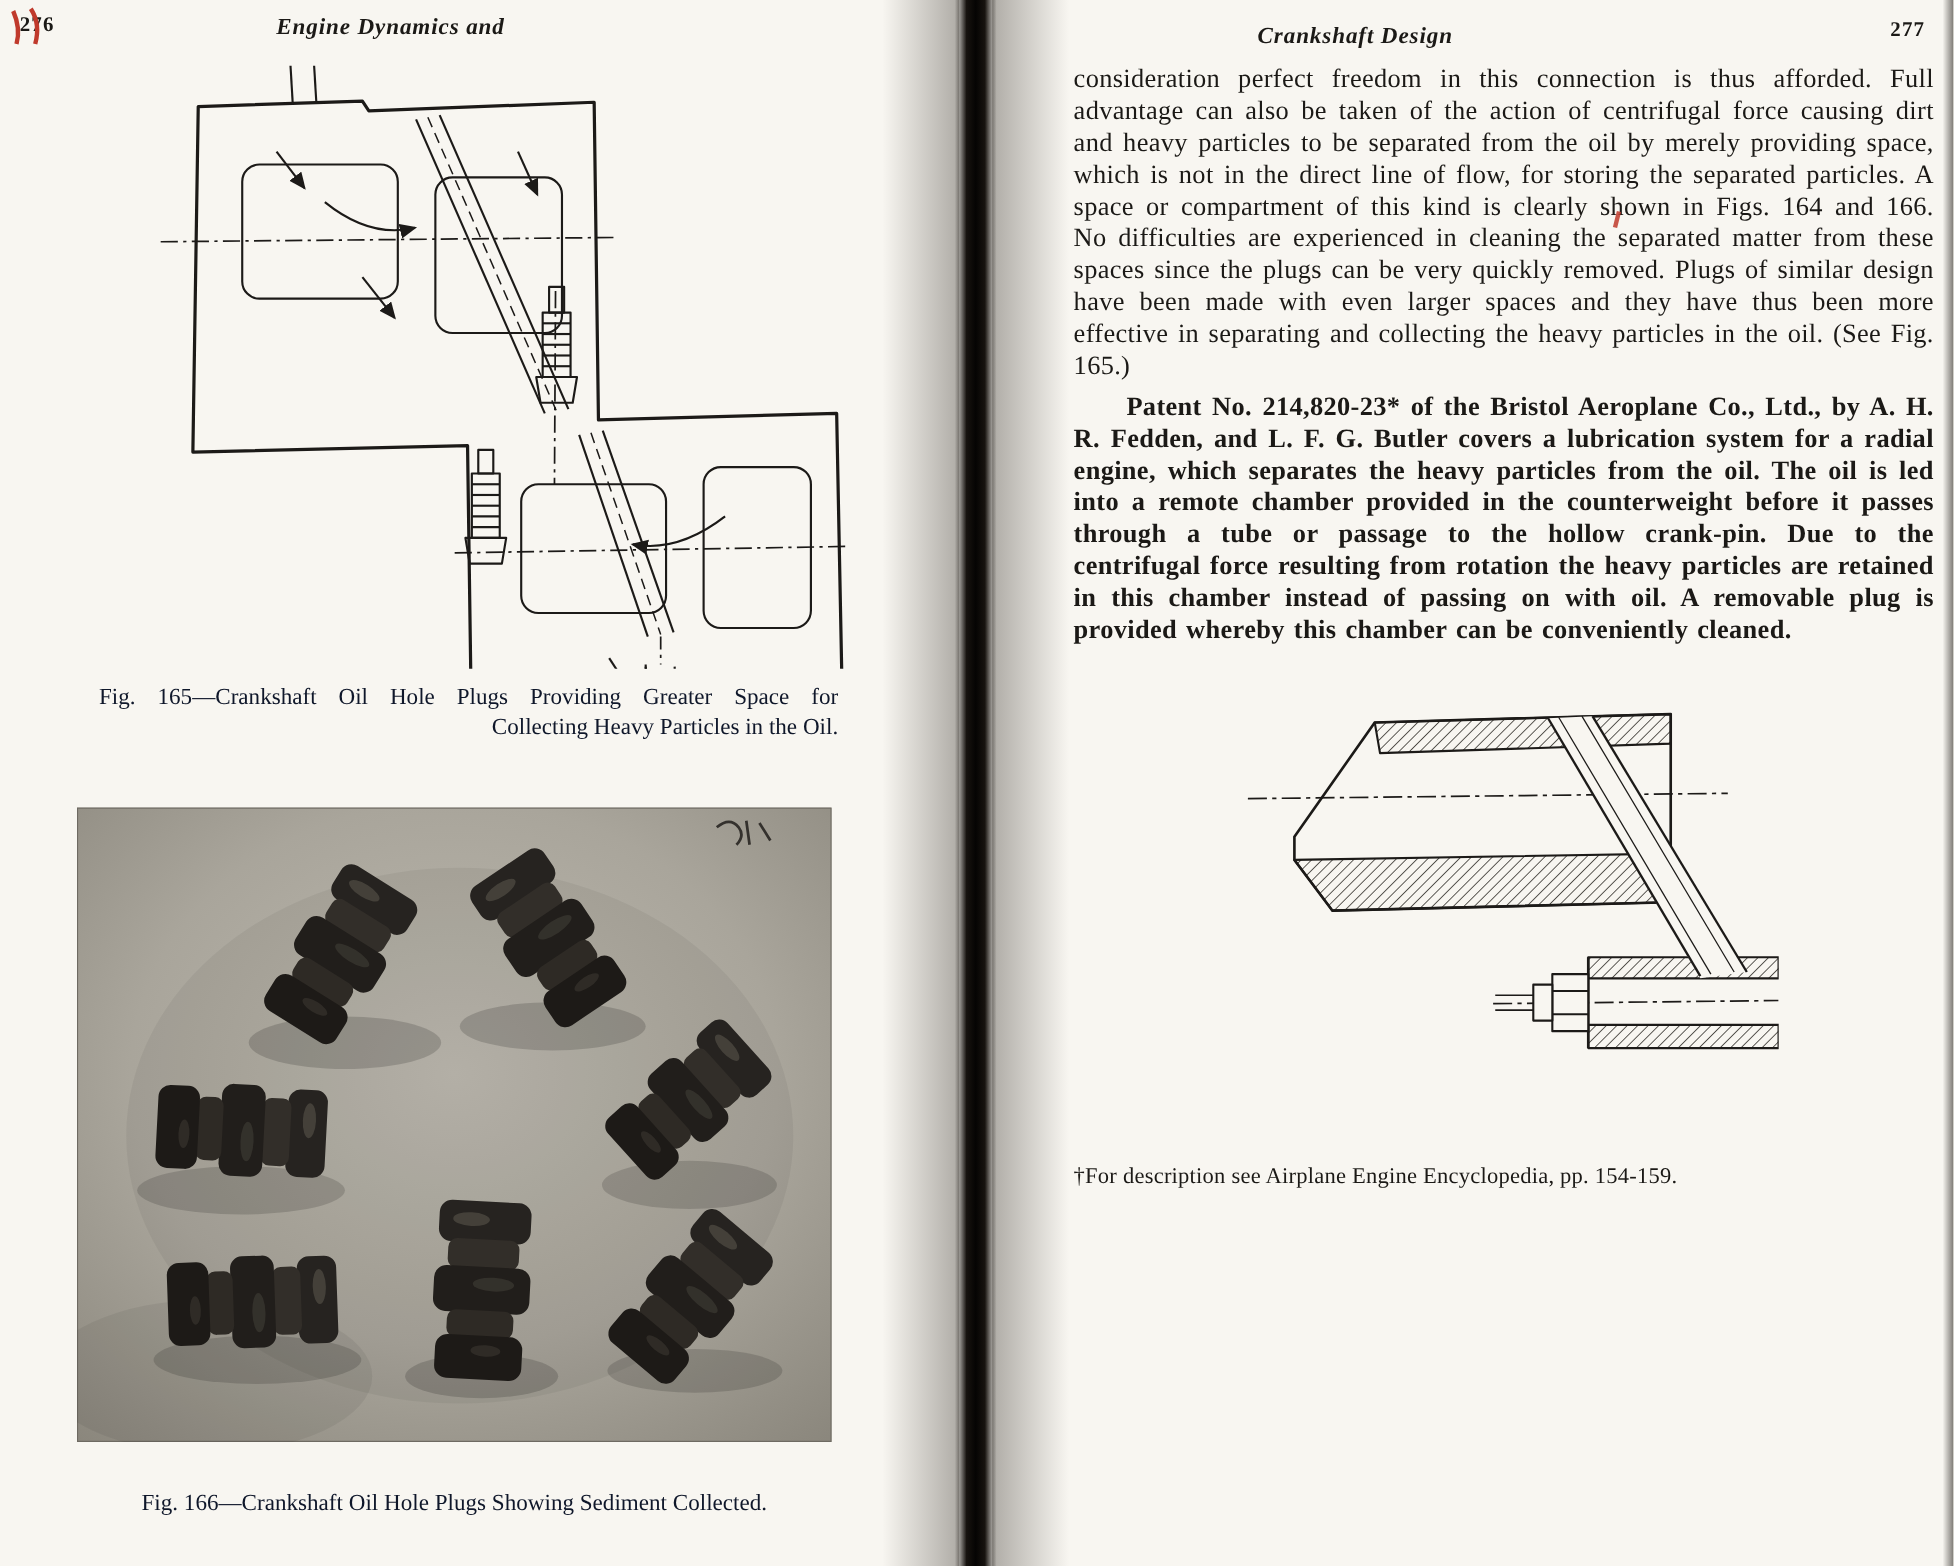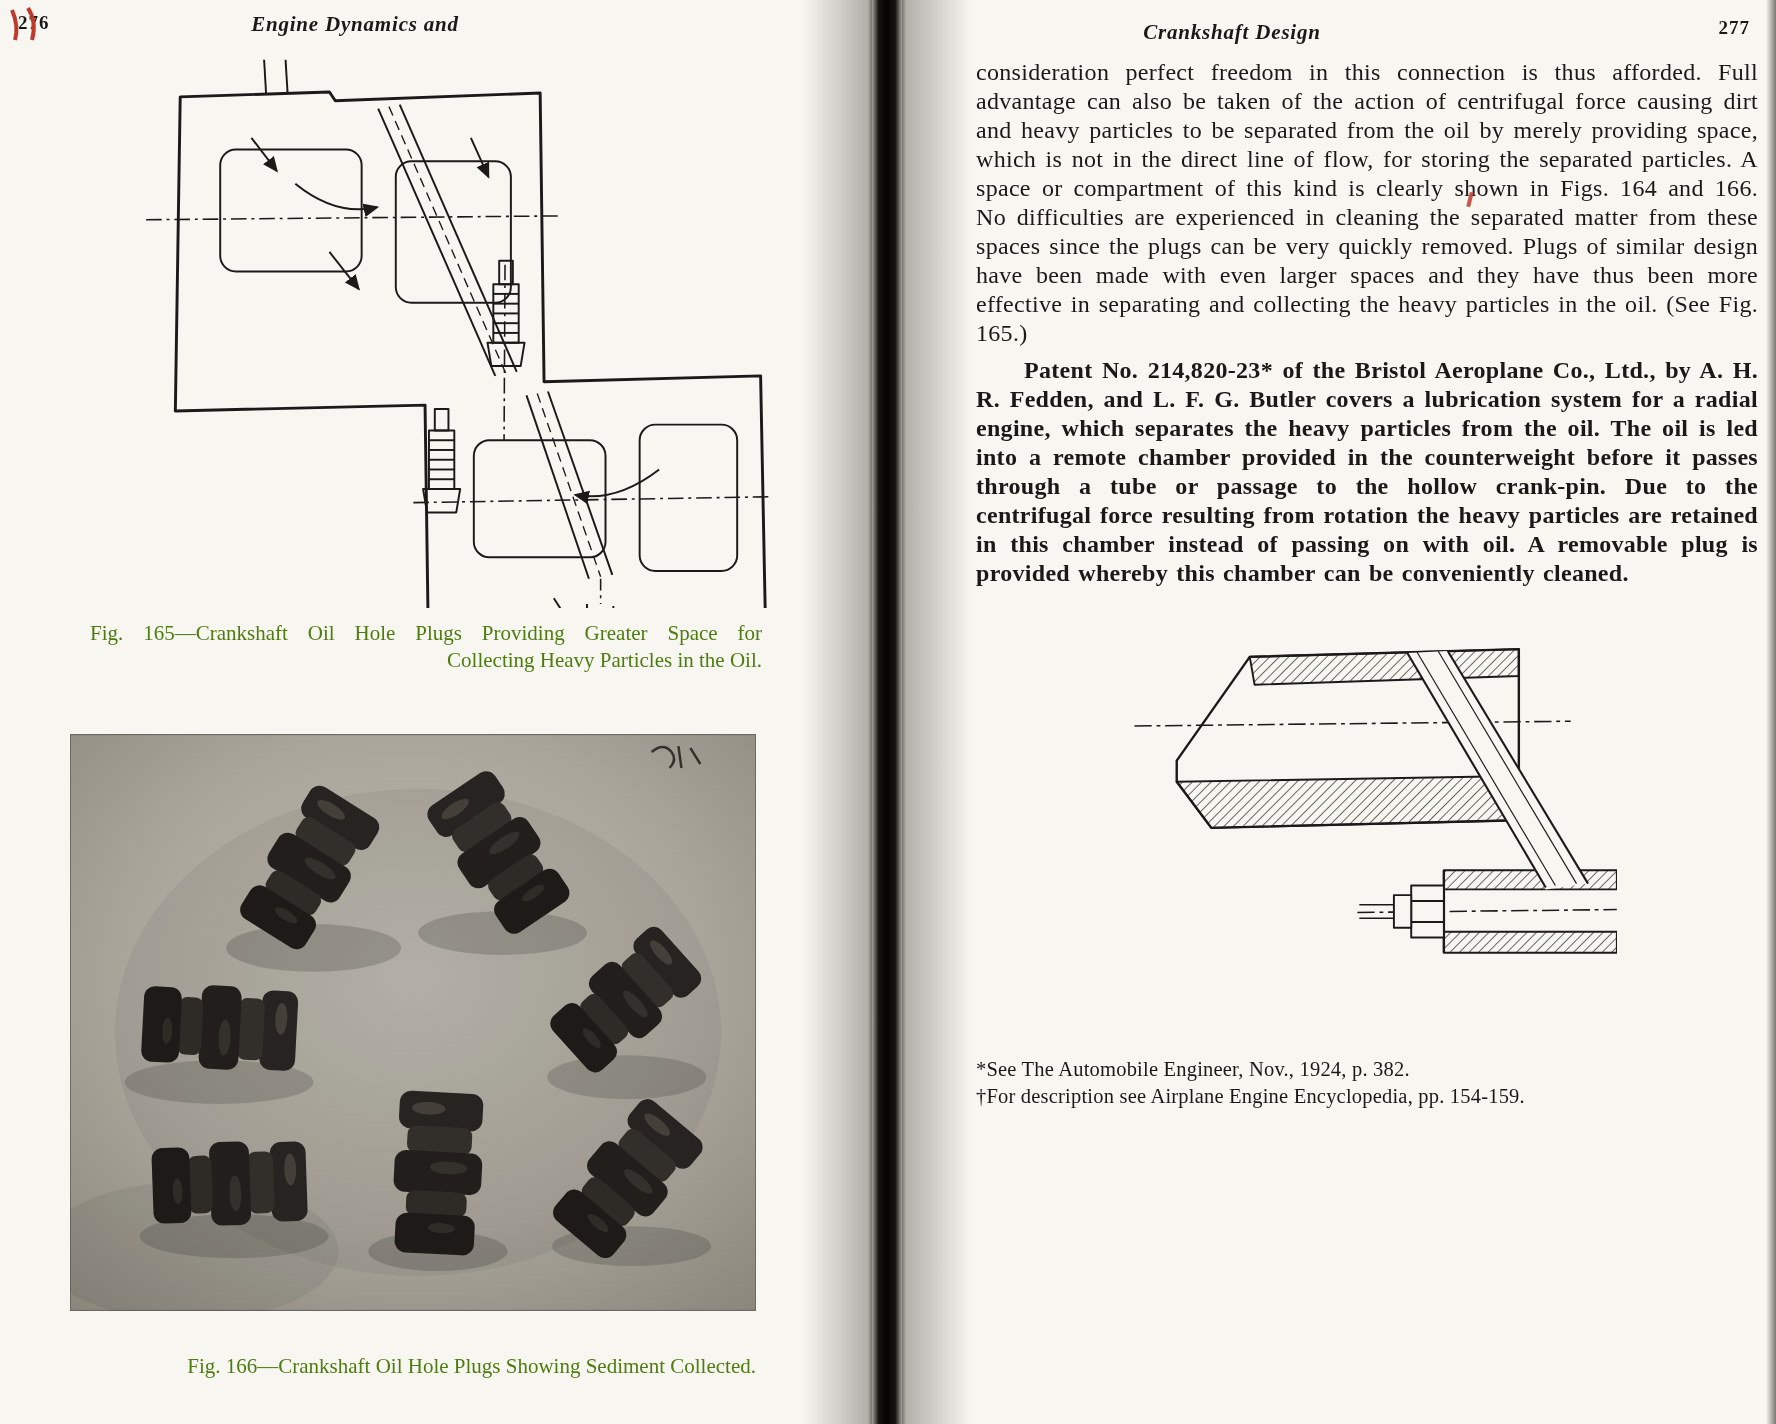--- a/index.html
+++ b/index.html
@@ -41,25 +41,25 @@
   .pagenum-left{left:18px;}
   .pagenum-right{right:26px;top:17px;}
   .running-head{position:absolute;top:12px;font-size:21px;font-weight:bold;letter-spacing:0.8px;text-align:center;font-style:italic;}
   .rh-left{left:0;width:710px;}
   .rh-right{left:0;width:660px;top:20px;}
   
   figure{margin:0;padding:0;}
   .fig165{width:700px;margin:4px 0 0 82px;}
   .fig166{width:686px;margin:60px 0 0 70px;}
   .fig167{width:500px;margin:40px auto 0;}
-  .caption{font-size:21px;line-height:27px;color:#4d7c0f;}
+  .caption{font-size:21px;line-height:27px;color:#0f172a;}
   .fig165 .caption{margin:12px 0 0 8px;width:672px;}
   .cap-justify{display:block;text-align:justify;text-align-last:justify;}
   .cap-center{display:block;text-align:right;}
-  .fig166 .caption{margin:42px 0 0 0;text-align:right;}
+  .fig166 .caption{margin:42px 0 0 0;text-align:center;}
   .fig167 .caption{margin:14px 0 0 -60px;width:620px;text-align:center;}
   
   .text-block{position:relative;padding:10px 18px 0 74px;}
   .body-par{
     font-size:24px;line-height:29px;margin:0;
     text-align:justify;letter-spacing:0.3px;word-spacing:2px;
   }
   .par2{margin-top:8px;text-indent:48px;font-weight:bold;}
   .par3{margin-top:22px;text-indent:48px;}
   .footnotes{margin-top:34px;}
@@ -245,19 +245,18 @@
             <line x1="302" y1="26" x2="446" y2="270" stroke-width="2.2"></line>
             <line x1="344" y1="24" x2="490" y2="266" stroke-width="2.2"></line>
             <line x1="312" y1="25" x2="456" y2="268" stroke-width="1.2"></line>
             <line x1="334" y1="24" x2="478" y2="266" stroke-width="1.2"></line>
           </g>
         </svg>
       </figure>
 
 
       <div class="footnotes">
-        <p class="footnote">*See The Automobile Engineer, Nov., 1924, p. 382.</p>
         <p class="footnote">†For description see Airplane Engine Encyclopedia, pp. 154-159.</p>
       </div>
     </div>
   </section>
 
 </div>
 
 </body></html>

